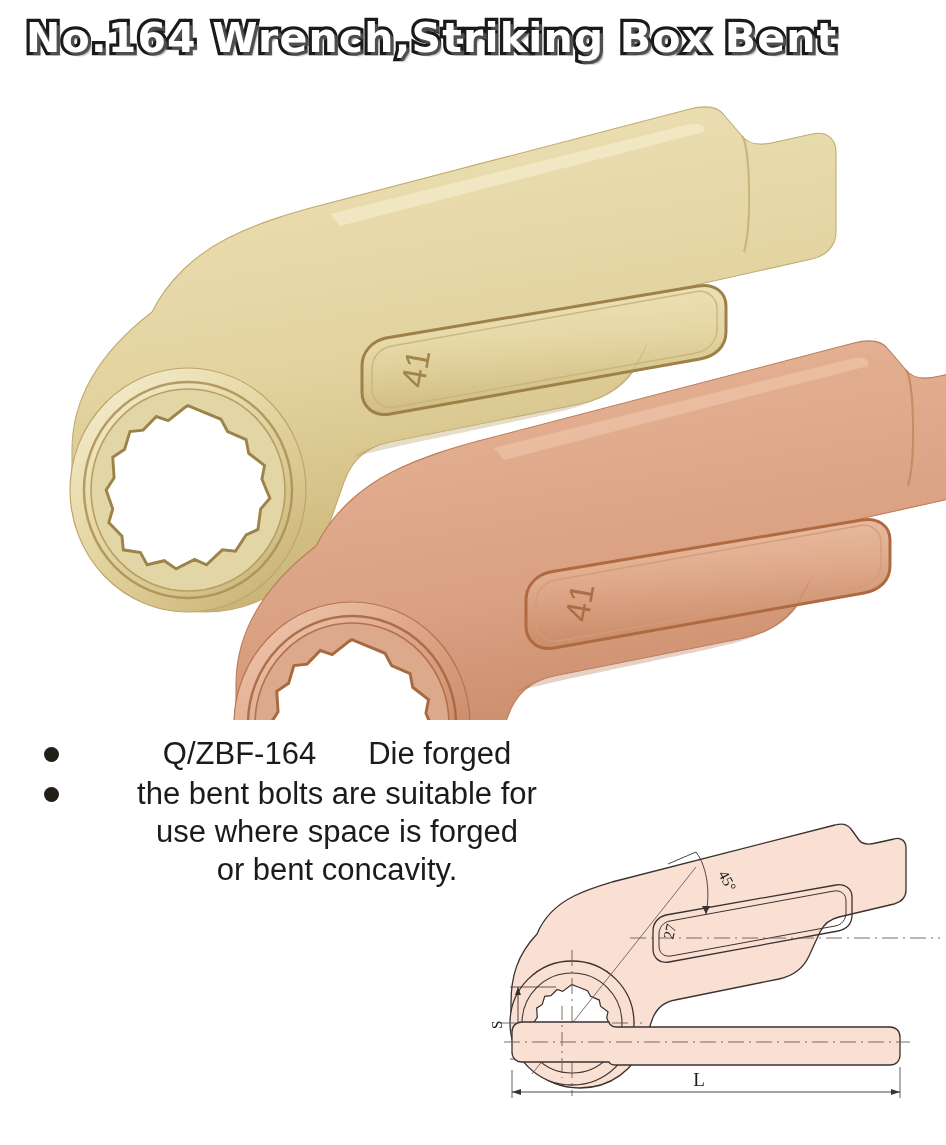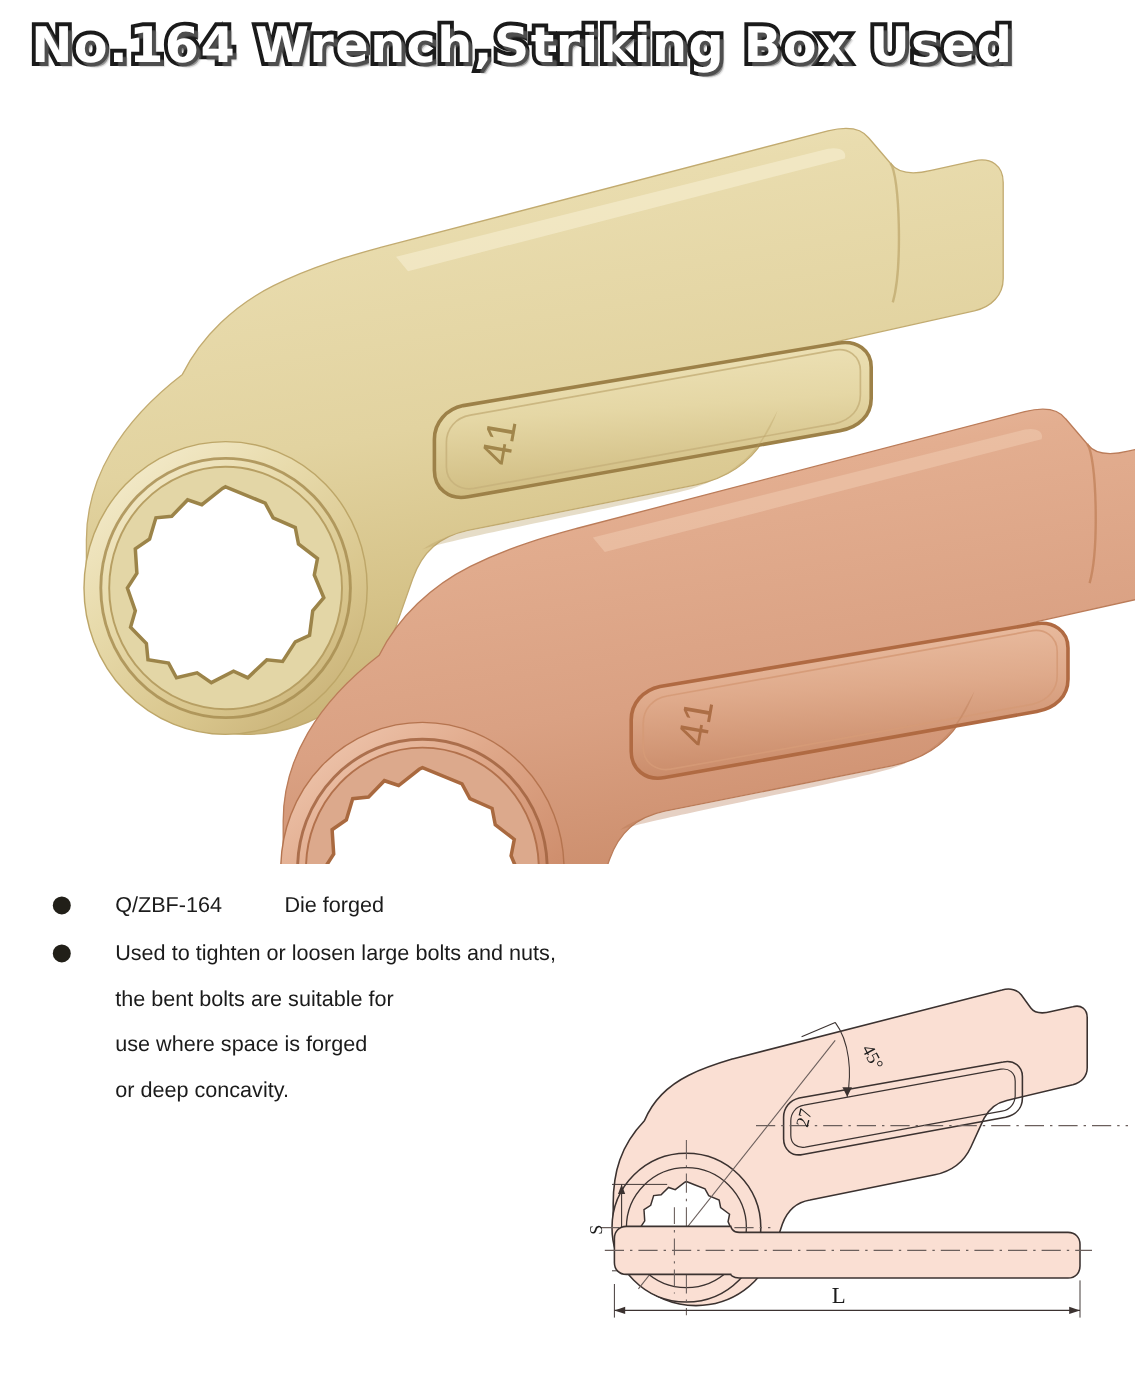--- a/index.html
+++ b/index.html
@@ -59,24 +59,25 @@
     top: 735px;
     width: 540px;
     margin: 0;
     padding: 0;
     list-style: none;
   }
   .spec-item {
     position: relative;
     padding-left: 58px;
     margin-bottom: 2px;
-    font-size: 18px;
+    font-size: 31px;
     line-height: 38px;
     color: #1b1b1b;
     font-family: "Liberation Sans", sans-serif;
+    text-align: center;
   }
   .spec-bullet {
     position: absolute;
     left: 6px;
     top: 12px;
     width: 15px;
     height: 15px;
     border-radius: 50%;
     background: #211f18;
   }
@@ -101,21 +102,21 @@
   .dim-label-l {
     font-family: "Liberation Serif", serif;
     font-size: 19px;
     fill: #1c1c1c;
   }
 </style>
 </head>
 <body>
 
 <div id="title-bar">
-  <div id="page-title">No.164 Wrench,Striking Box Used</div>
+  <div id="page-title">No.164 Wrench,Striking Box Bent</div>
 </div>
 
 <div id="photo-area">
   <svg id="photo-svg" width="946" height="636" viewBox="0 0 946 636">
     <defs>
 
       <linearGradient id="gBronzeBody" x1="0" y1="0" x2="0.25" y2="1">
         <stop offset="0%" stop-color="#f2e8c4"></stop>
         <stop offset="22%" stop-color="#e9dcae"></stop>
         <stop offset="55%" stop-color="#e2d3a0"></stop>
@@ -286,24 +287,23 @@
   </svg>
 </div>
 
 <ul id="spec-list">
   <li class="spec-item">
     <span class="spec-bullet"></span>
     <span class="spec-line"><span>Q/ZBF-164</span><span class="code-gap"></span><span>Die forged</span></span>
   </li>
   <li class="spec-item">
     <span class="spec-bullet"></span>
-    <span class="spec-line">Used to tighten or loosen large bolts and nuts,</span>
     <span class="spec-line">the bent bolts are suitable for</span>
     <span class="spec-line">use where space is forged</span>
-    <span class="spec-line">or deep concavity.</span>
+    <span class="spec-line">or bent concavity.</span>
   </li>
 </ul>
 
 <div id="tech-drawing">
   <svg id="tech-svg" width="476" height="323" viewBox="0 0 476 323">
 
     <g>
 
       <path d="
           M 67,112

